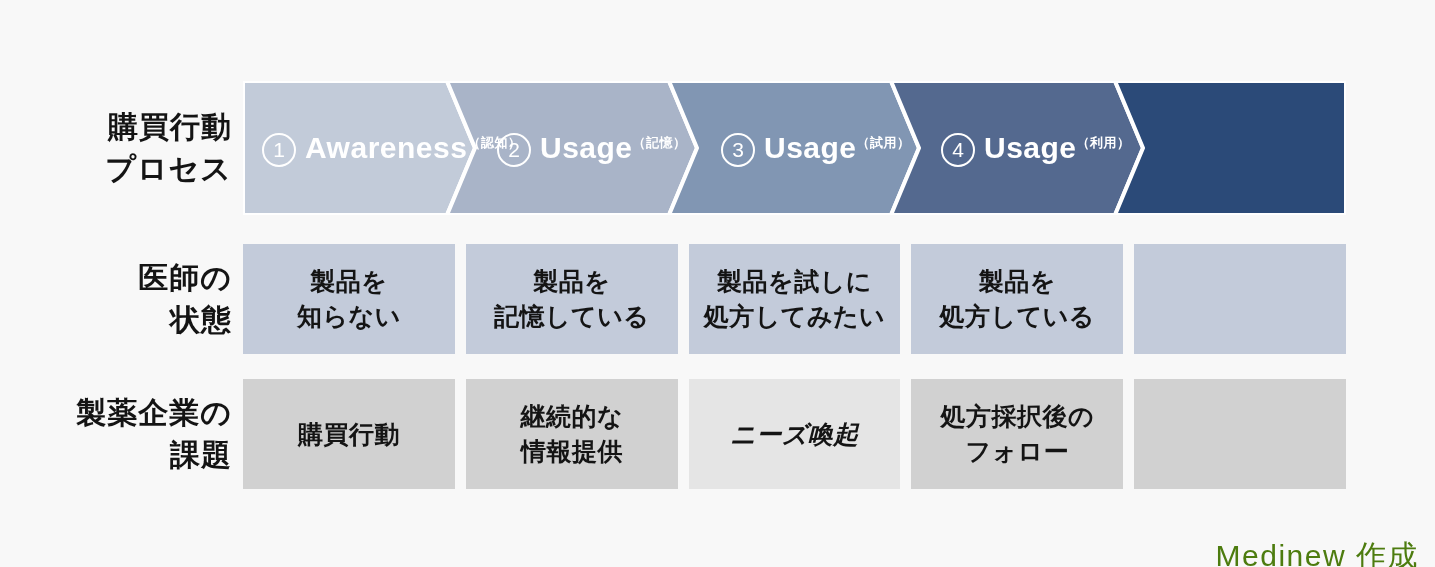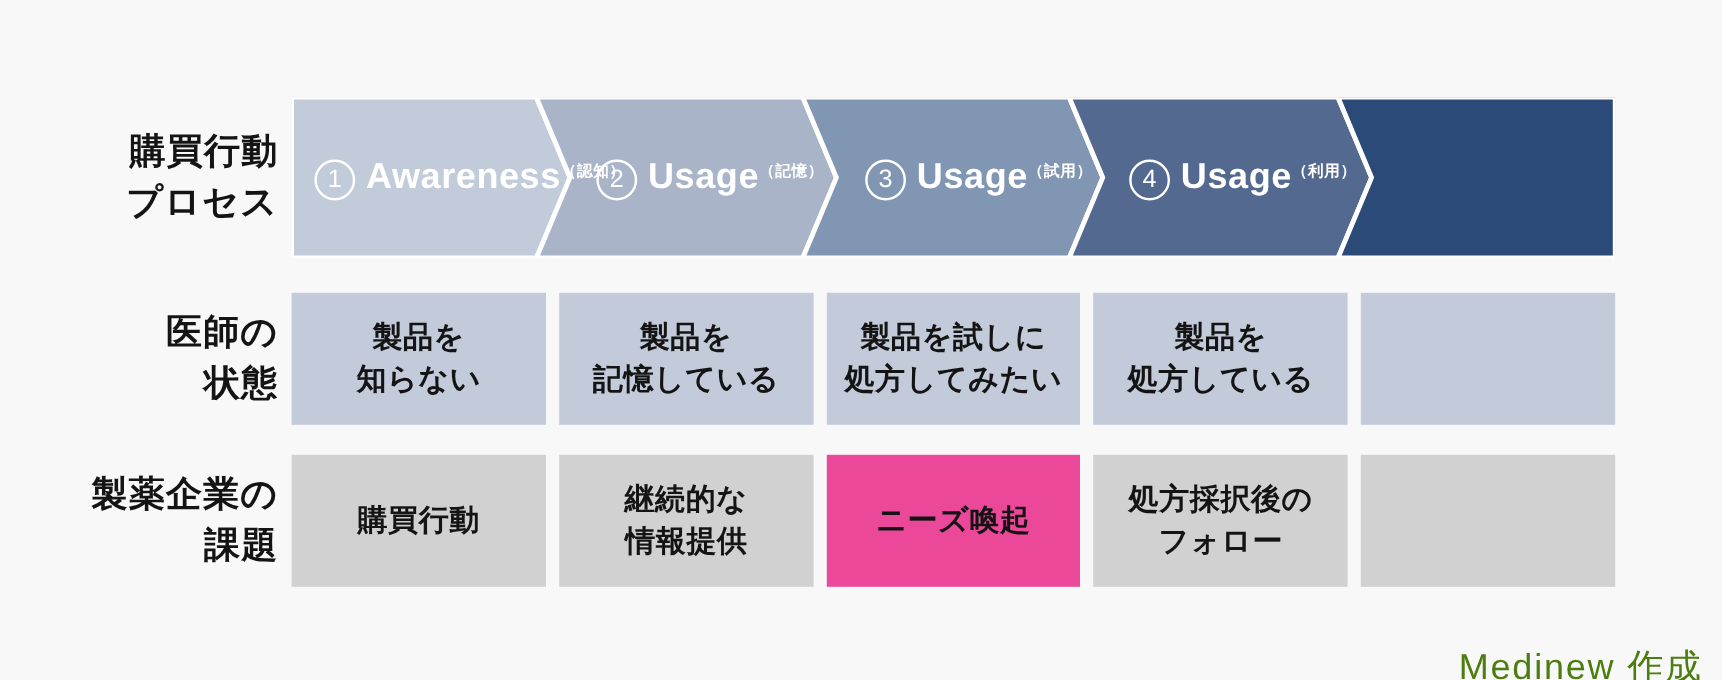--- a/index.html
+++ b/index.html
@@ -182,21 +182,21 @@
     <div class="cell" style="background: rgb(195, 203, 218);"></div>
   </div>
 
   <div class="row-label label-company">製薬企業の
 課題</div>
 
   <div class="cells cells-company">
     <div class="cell" style="background: rgb(209, 209, 209);">購買行動</div>
     <div class="cell" style="background: rgb(209, 209, 209); text-align: right;">継続的な
 情報提供</div>
-    <div class="cell" style="background: #ec4899;">ニーズ喚起</div>
+    <div class="cell" style="background: #e5e5e5; font-style: italic;">ニーズ喚起</div>
     <div class="cell" style="background: rgb(209, 209, 209);">処方採択後の
 フォロー</div>
     <div class="cell" style="background: rgb(209, 209, 209);"></div>
   </div>
 
   <div class="footer">Medinew 作成</div>
 
 </div>
 
 </body></html>

